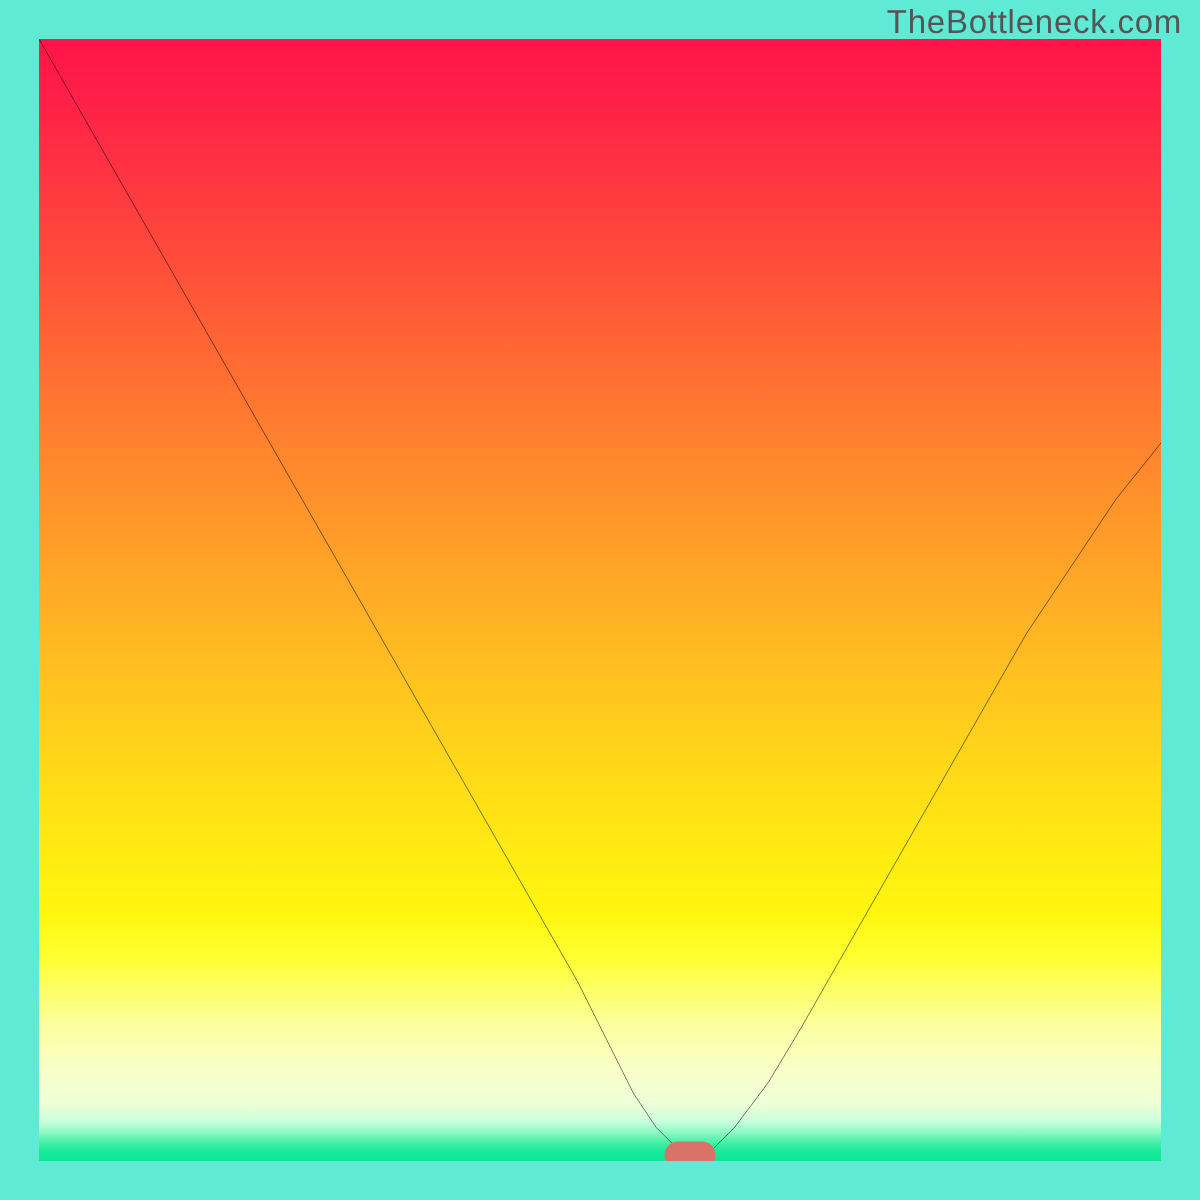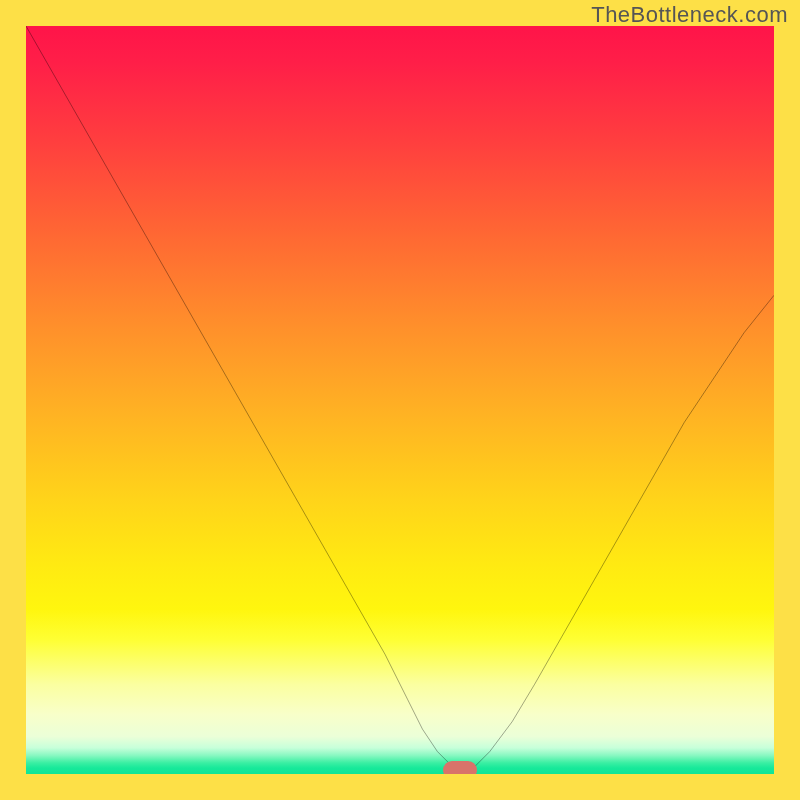--- a/index.html
+++ b/index.html
@@ -8,21 +8,21 @@
     width: 800px;
     height: 800px;
     background: #000;
     overflow: hidden;
     font-family: Arial, Helvetica, sans-serif;
   }
   .frame {
     position: relative;
     width: 800px;
     height: 800px;
-    background: #fde047;
+    background: #5eead4;
   }
   .watermark {
     position: absolute;
     top: 2px;
     right: 12px;
     color: #555;
     font-size: 22px;
     font-weight: 500;
     letter-spacing: 0.5px;
     z-index: 30;

